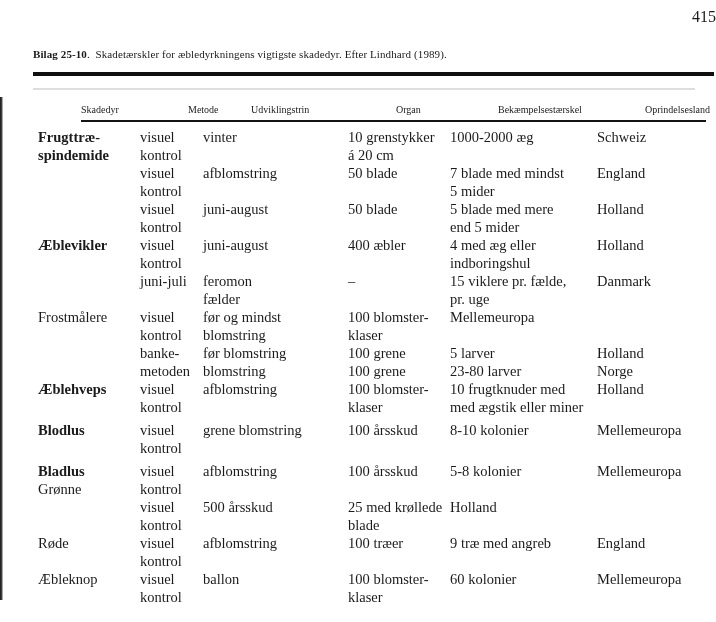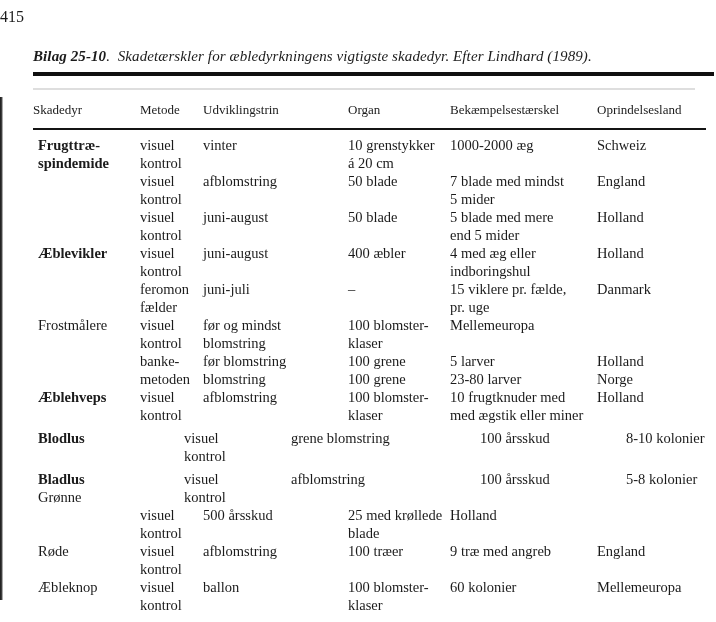--- a/index.html
+++ b/index.html
@@ -6,25 +6,25 @@
   body {
     width: 716px; height: 622px;
     background: #ffffff;
     position: relative;
     overflow: hidden;
     font-family: "Liberation Serif", serif;
     color: #1b1b1b;
   }
   .page-number {
     position: absolute; top: 8px; left: 0; width: 716px;
-    text-align: left; font-size: 16px;
+    text-align: right; font-size: 16px;
   }
   .heading {
     position: absolute; top: 48px; left: 33px;
-    font-size: 15px; white-space: pre; letter-spacing: 0.1px; font-style: italic;
+    font-size: 11px; white-space: pre; letter-spacing: 0.1px;
   }
   .heading .b { font-weight: bold; }
   .thick-rule {
     position: absolute; top: 72px; left: 33px; width: 681px; height: 4px;
     background: #0f0f0f;
   }
   .faint-rule {
     position: absolute; top: 88px; left: 33px; width: 662px; height: 2px;
     background: #dedede;
   }
@@ -33,27 +33,28 @@
     background: linear-gradient(to right, #161616, #4a4a4a 65%, rgba(255,255,255,0));
   }
   .table {
     position: absolute; top: 102px; left: 33px; width: 673px;
   }
   .row {
     display: grid;
     grid-template-columns: 107px 63px 145px 102px 147px 1fr;
   }
   .thead {
-    font-size: 13px; line-height: 16px;
-    padding-bottom: 10px;
+    font-size: 10px; line-height: 16px;
+    padding-bottom: 2px;
     border-bottom: 2px solid #141414;
+    margin-left: 48px;
   }
   #tbody { padding-top: 6px; }
   .body-row { font-size: 14.5px; line-height: 18px; }
-  .body-row.gap { margin-top: 5px; gap: 44px; }
+  .body-row.gap { margin-top: 5px; }
   .cell { white-space: pre; }
   .cell.skadedyr { padding-left: 5px; font-family: Liberation Serif, serif; }
   .cell .b { font-weight: bold; }
 </style>
 </head>
 <body>
 
 <div class="page-number">415</div>
 
 <div class="heading"><span class="b">Bilag 25-10</span><span>.  Skadetærskler for æbledyrkningens vigtigste skadedyr. Efter Lindhard (1989).</span></div>
@@ -107,23 +108,23 @@
         <div class="cell metode">visuel
 kontrol</div>
         <div class="cell udviklingstrin">juni-august</div>
         <div class="cell organ">400 æbler</div>
         <div class="cell taerskel">4 med æg eller
 indboringshul</div>
         <div class="cell land">Holland</div>
       </div>
       <div class="row body-row">
         <div class="cell skadedyr"></div>
+        <div class="cell udviklingstrin">juni-juli</div>
         <div class="cell metode">feromon
 fælder</div>
-        <div class="cell udviklingstrin">juni-juli</div>
         <div class="cell organ">–</div>
         <div class="cell taerskel">15 viklere pr. fælde,
 pr. uge</div>
         <div class="cell land">Danmark</div>
       </div>
       <div class="row body-row">
         <div class="cell skadedyr"><div>Frostmålere</div></div>
         <div class="cell metode">visuel
 kontrol</div>
         <div class="cell udviklingstrin">før og mindst

